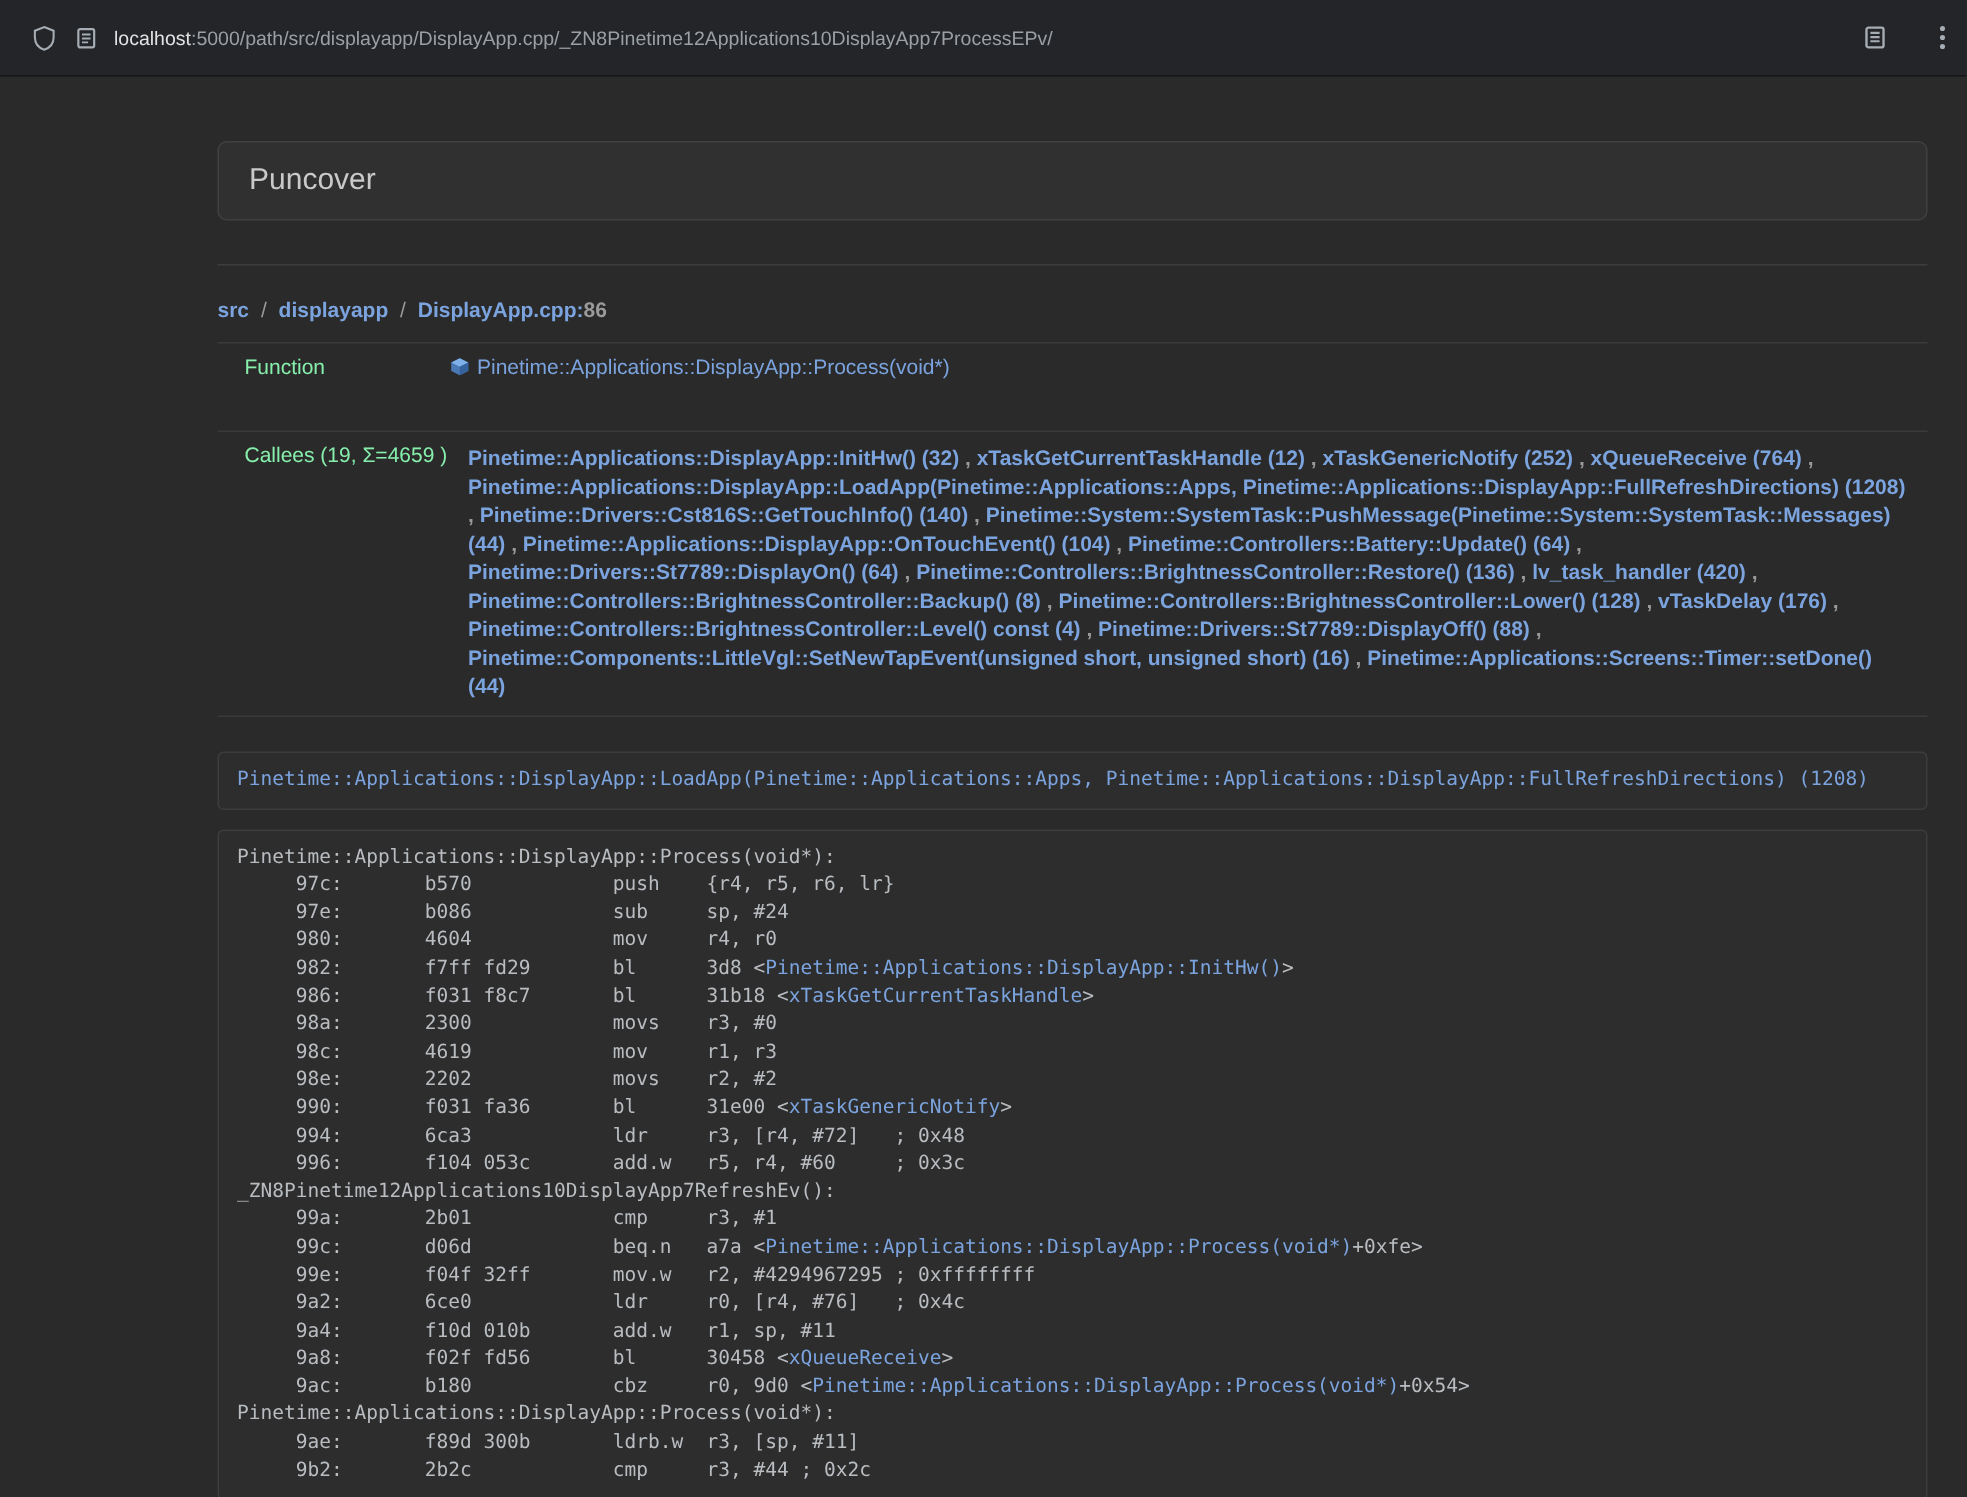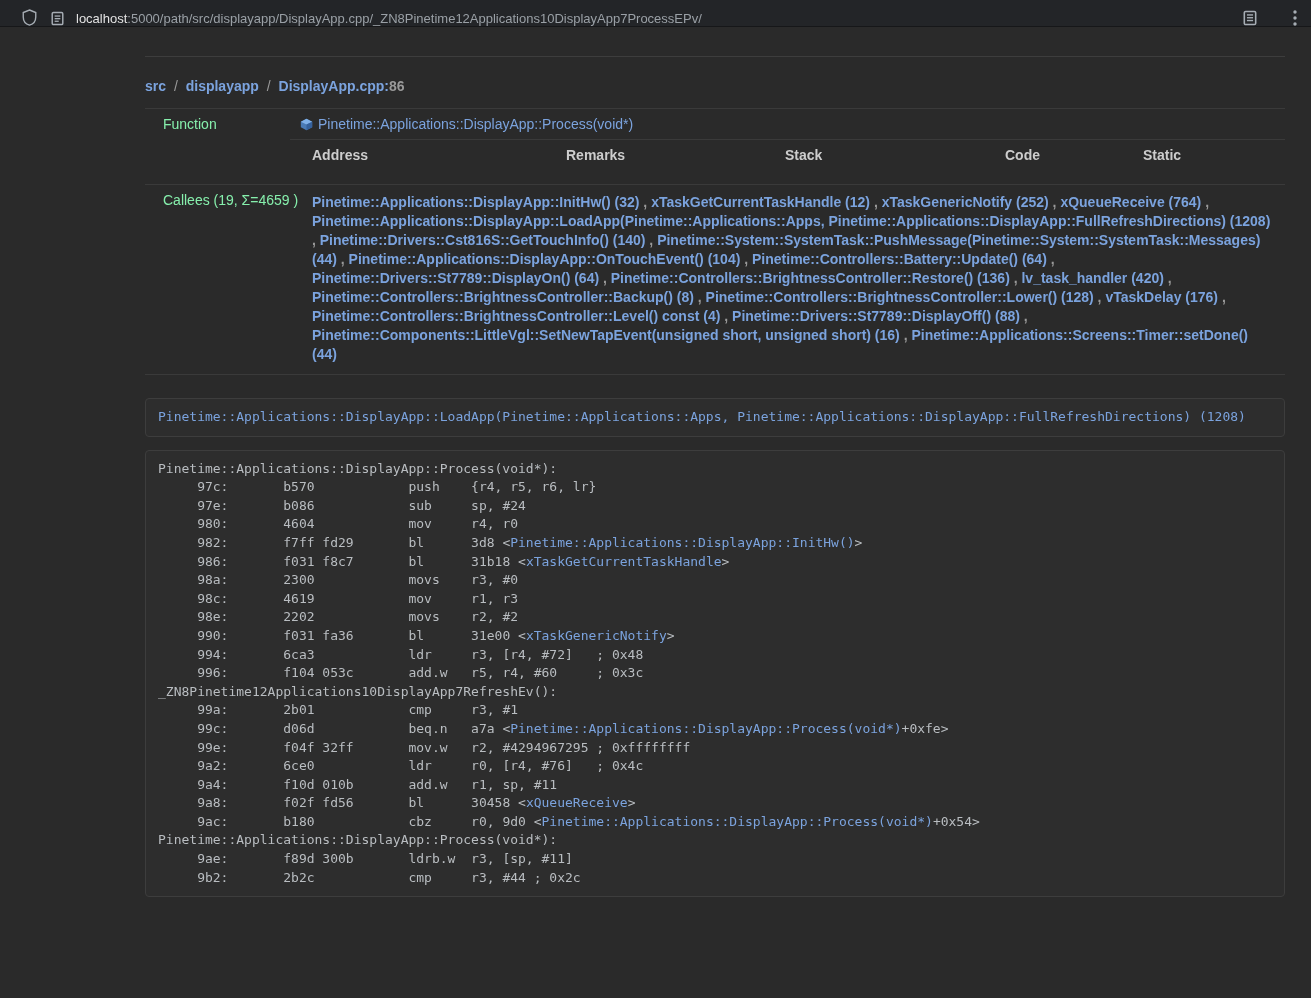--- a/index.html
+++ b/index.html
@@ -5,22 +5,22 @@
   html,body{margin:0;padding:0;}
   body{
     width:1311px;height:998px;overflow:hidden;
     background:#2a2a2a;
     font-family:"Liberation Sans",sans-serif;
     font-size:14px;color:#c6c6c6;
   }
   a{color:#7ba3de;text-decoration:none;cursor:pointer;}
   
   .topbar{
-    height:27px;background:#232528;border-bottom:1px solid #161719;
-    display:flex;align-items:flex-end;padding:0 14px 0 22px;box-sizing:border-box;
+    height:51px;background:#232528;border-bottom:1px solid #161719;
+    display:flex;align-items:center;padding:0 14px 0 22px;box-sizing:border-box;
   }
   .tb-icon{display:flex;align-items:center;justify-content:center;flex:0 0 auto;}
   .tb-icon + .tb-icon{margin-left:14px;}
   .urlbar{margin-left:12px;font-size:13px;color:#9aa0a6;white-space:nowrap;overflow:hidden;}
   .urlbar .host{color:#e3e3e3;}
   .tb-spacer{flex:1 1 auto;}
   .tb-right{display:flex;align-items:center;gap:22px;}
   
   .container{width:1140px;margin-left:145px;}
   .jumbotron{
@@ -89,20 +89,23 @@
           <circle cx="2" cy="2" r="1.7" fill="#a6adb4"></circle>
           <circle cx="2" cy="8" r="1.7" fill="#a6adb4"></circle>
           <circle cx="2" cy="14" r="1.7" fill="#a6adb4"></circle>
         </svg>
     </span>
   </span>
 </div>
 
 <div class="container">
 
+  <div class="jumbotron">
+    <span>Puncover</span>
+  </div>
 
   <hr class="divider">
 
   <div class="breadcrumb"><a class="bc-link">src</a><span class="bc-sep"> / </span><a class="bc-link">displayapp</a><span class="bc-sep"> / </span><a class="bc-link">DisplayApp.cpp:</a><span class="bc-line">86</span></div>
 
   <div class="ftable">
 
     <div class="trow">
       <div class="cell labelcell">Function</div>
       <div class="cell fncell">
@@ -112,29 +115,20 @@
               <path d="M8 1 L15 4.5 L8 8 L1 4.5 Z" fill="#7fb0e8"></path>
               <path d="M8 8 L15 4.5 V11.5 L8 15 Z" fill="#35619c"></path>
             </svg>
         </span>
         <a>Pinetime::Applications::DisplayApp::Process(void*)</a>
       </div>
     </div>
 
     <div class="trow nested">
       <div class="cell labelcell"></div>
-      <div class="cell subcell">
-          <div class="subgrid">
-            <div class="scell head">Address</div>
-            <div class="scell head">Remarks</div>
-            <div class="scell head">Stack</div>
-            <div class="scell head">Code</div>
-            <div class="scell head">Static</div>
-          </div>
-        </div>
     </div>
 
     <div class="trow nested">
       <div class="cell labelcell"></div>
     </div>
 
 
     <div class="trow">
       <div class="cell labelcell">Callees (19, Σ=4659 )</div>
       <div class="cell calleescell"><a>Pinetime::Applications::DisplayApp::InitHw() (32)</a><span class="callee-sep"> , </span><a>xTaskGetCurrentTaskHandle (12)</a><span class="callee-sep"> , </span><a>xTaskGenericNotify (252)</a><span class="callee-sep"> , </span><a>xQueueReceive (764)</a><span class="callee-sep"> , </span><a>Pinetime::Applications::DisplayApp::LoadApp(Pinetime::Applications::Apps, Pinetime::Applications::DisplayApp::FullRefreshDirections) (1208)</a><span class="callee-sep"> , </span><a>Pinetime::Drivers::Cst816S::GetTouchInfo() (140)</a><span class="callee-sep"> , </span><a>Pinetime::System::SystemTask::PushMessage(Pinetime::System::SystemTask::Messages) (44)</a><span class="callee-sep"> , </span><a>Pinetime::Applications::DisplayApp::OnTouchEvent() (104)</a><span class="callee-sep"> , </span><a>Pinetime::Controllers::Battery::Update() (64)</a><span class="callee-sep"> , </span><a>Pinetime::Drivers::St7789::DisplayOn() (64)</a><span class="callee-sep"> , </span><a>Pinetime::Controllers::BrightnessController::Restore() (136)</a><span class="callee-sep"> , </span><a>lv_task_handler (420)</a><span class="callee-sep"> , </span><a>Pinetime::Controllers::BrightnessController::Backup() (8)</a><span class="callee-sep"> , </span><a>Pinetime::Controllers::BrightnessController::Lower() (128)</a><span class="callee-sep"> , </span><a>vTaskDelay (176)</a><span class="callee-sep"> , </span><a>Pinetime::Controllers::BrightnessController::Level() const (4)</a><span class="callee-sep"> , </span><a>Pinetime::Drivers::St7789::DisplayOff() (88)</a><span class="callee-sep"> , </span><a>Pinetime::Components::LittleVgl::SetNewTapEvent(unsigned short, unsigned short) (16)</a><span class="callee-sep"> , </span><a>Pinetime::Applications::Screens::Timer::setDone() (44)</a></div>

